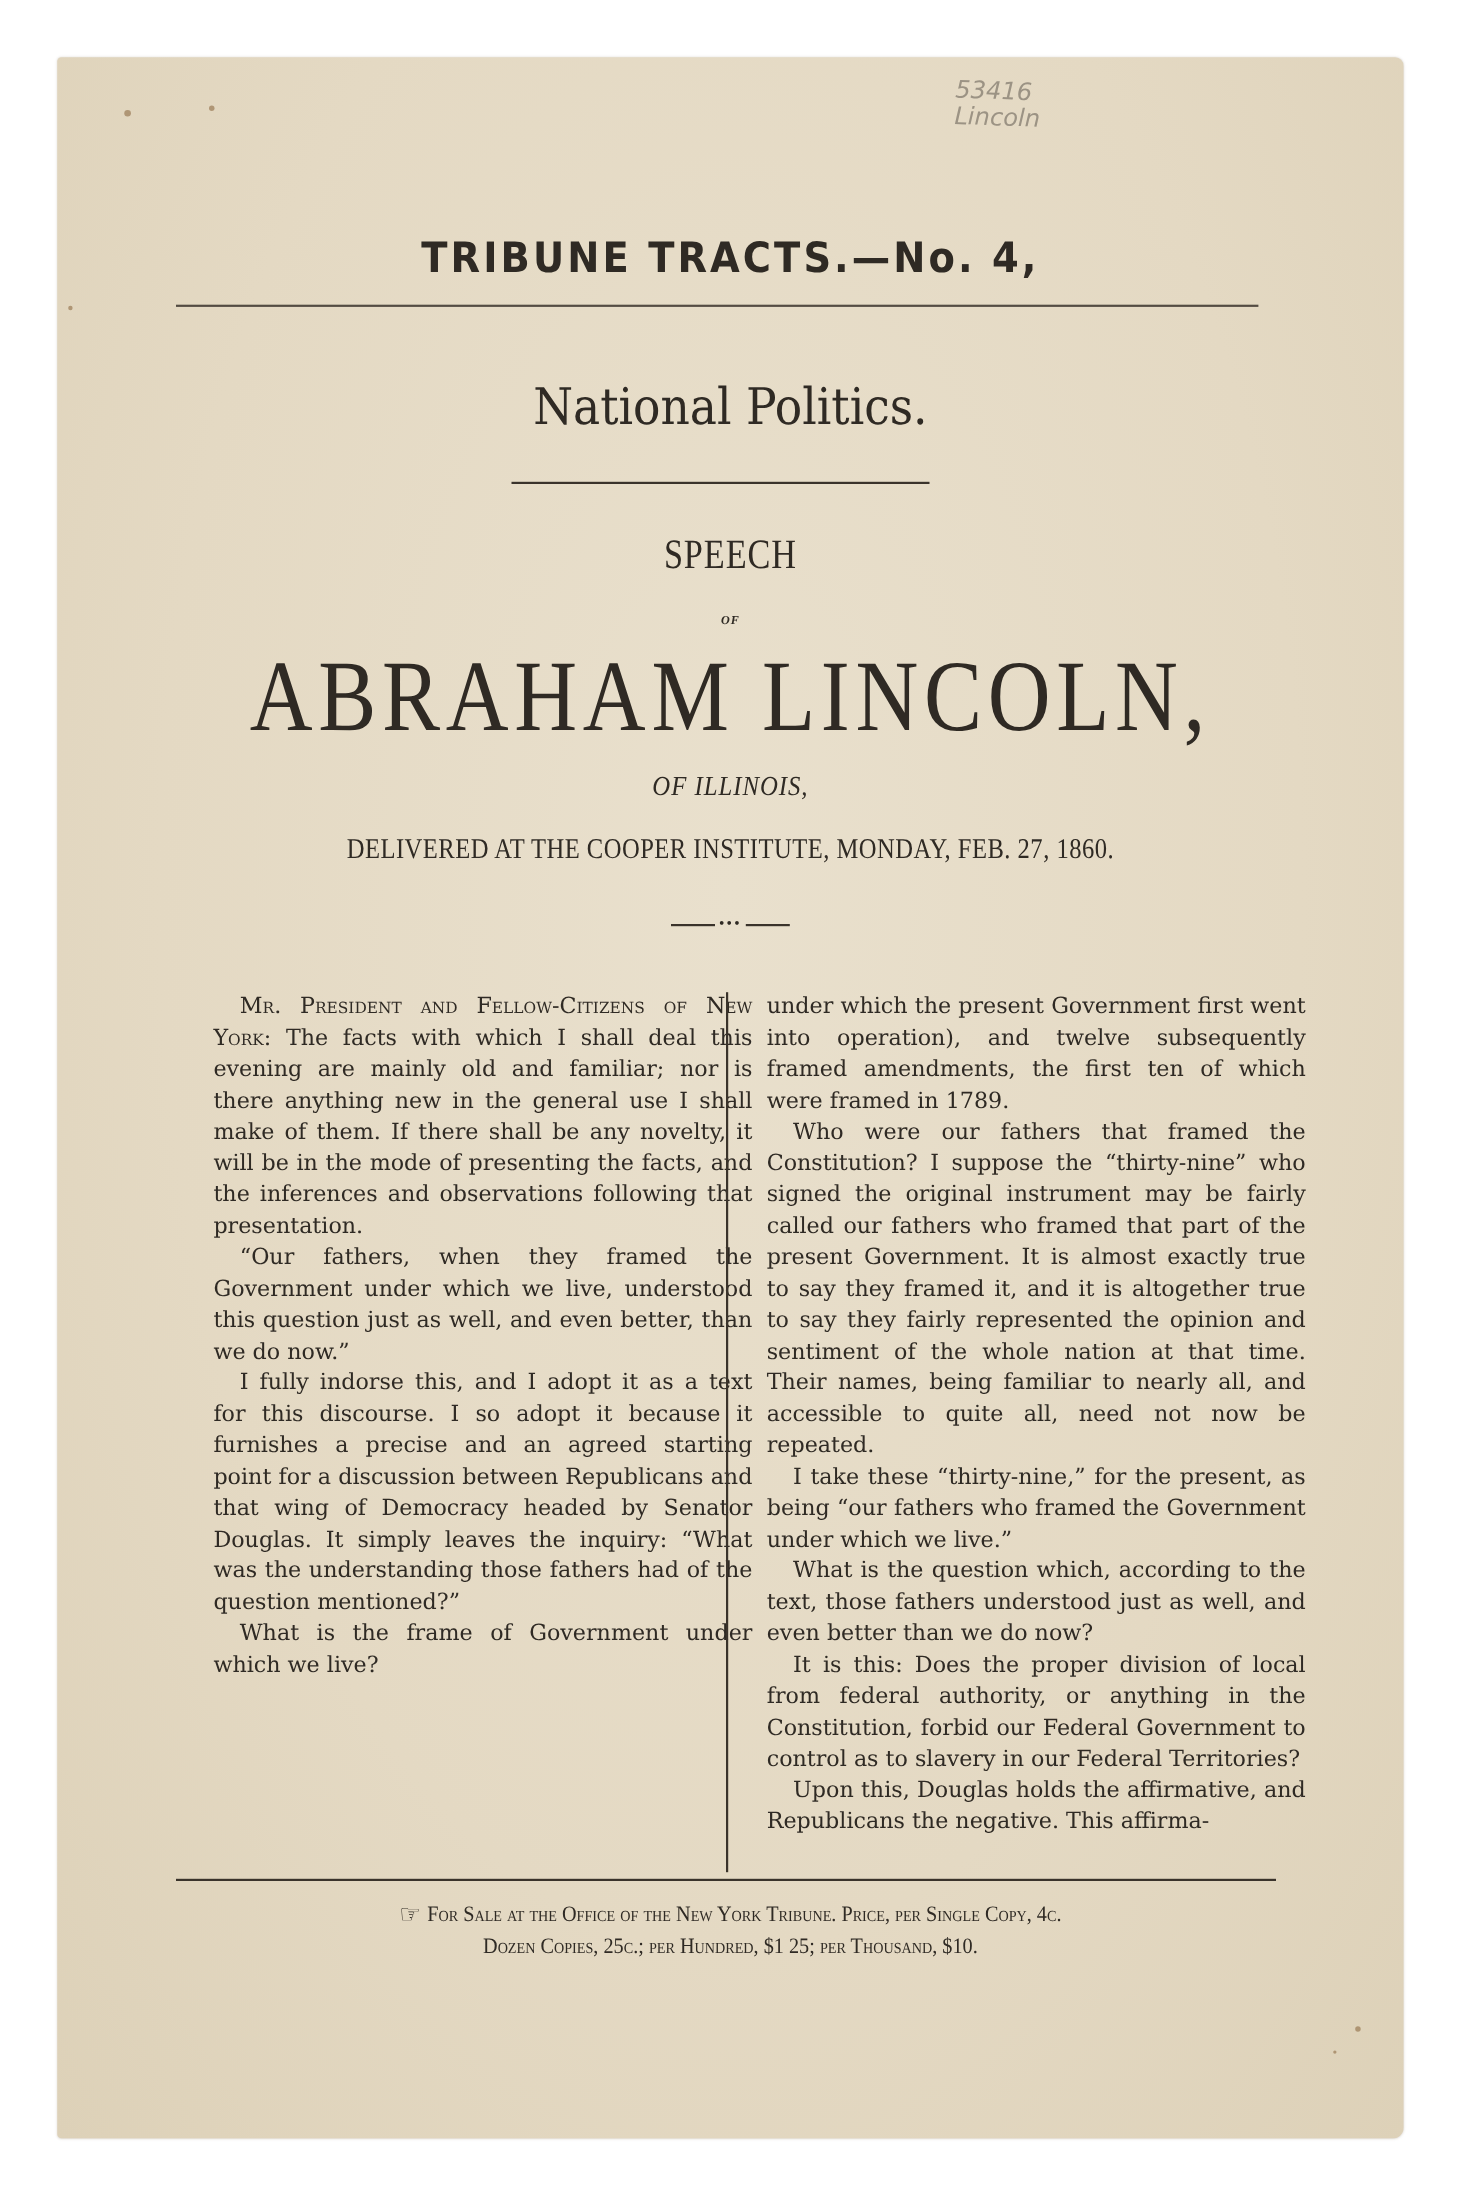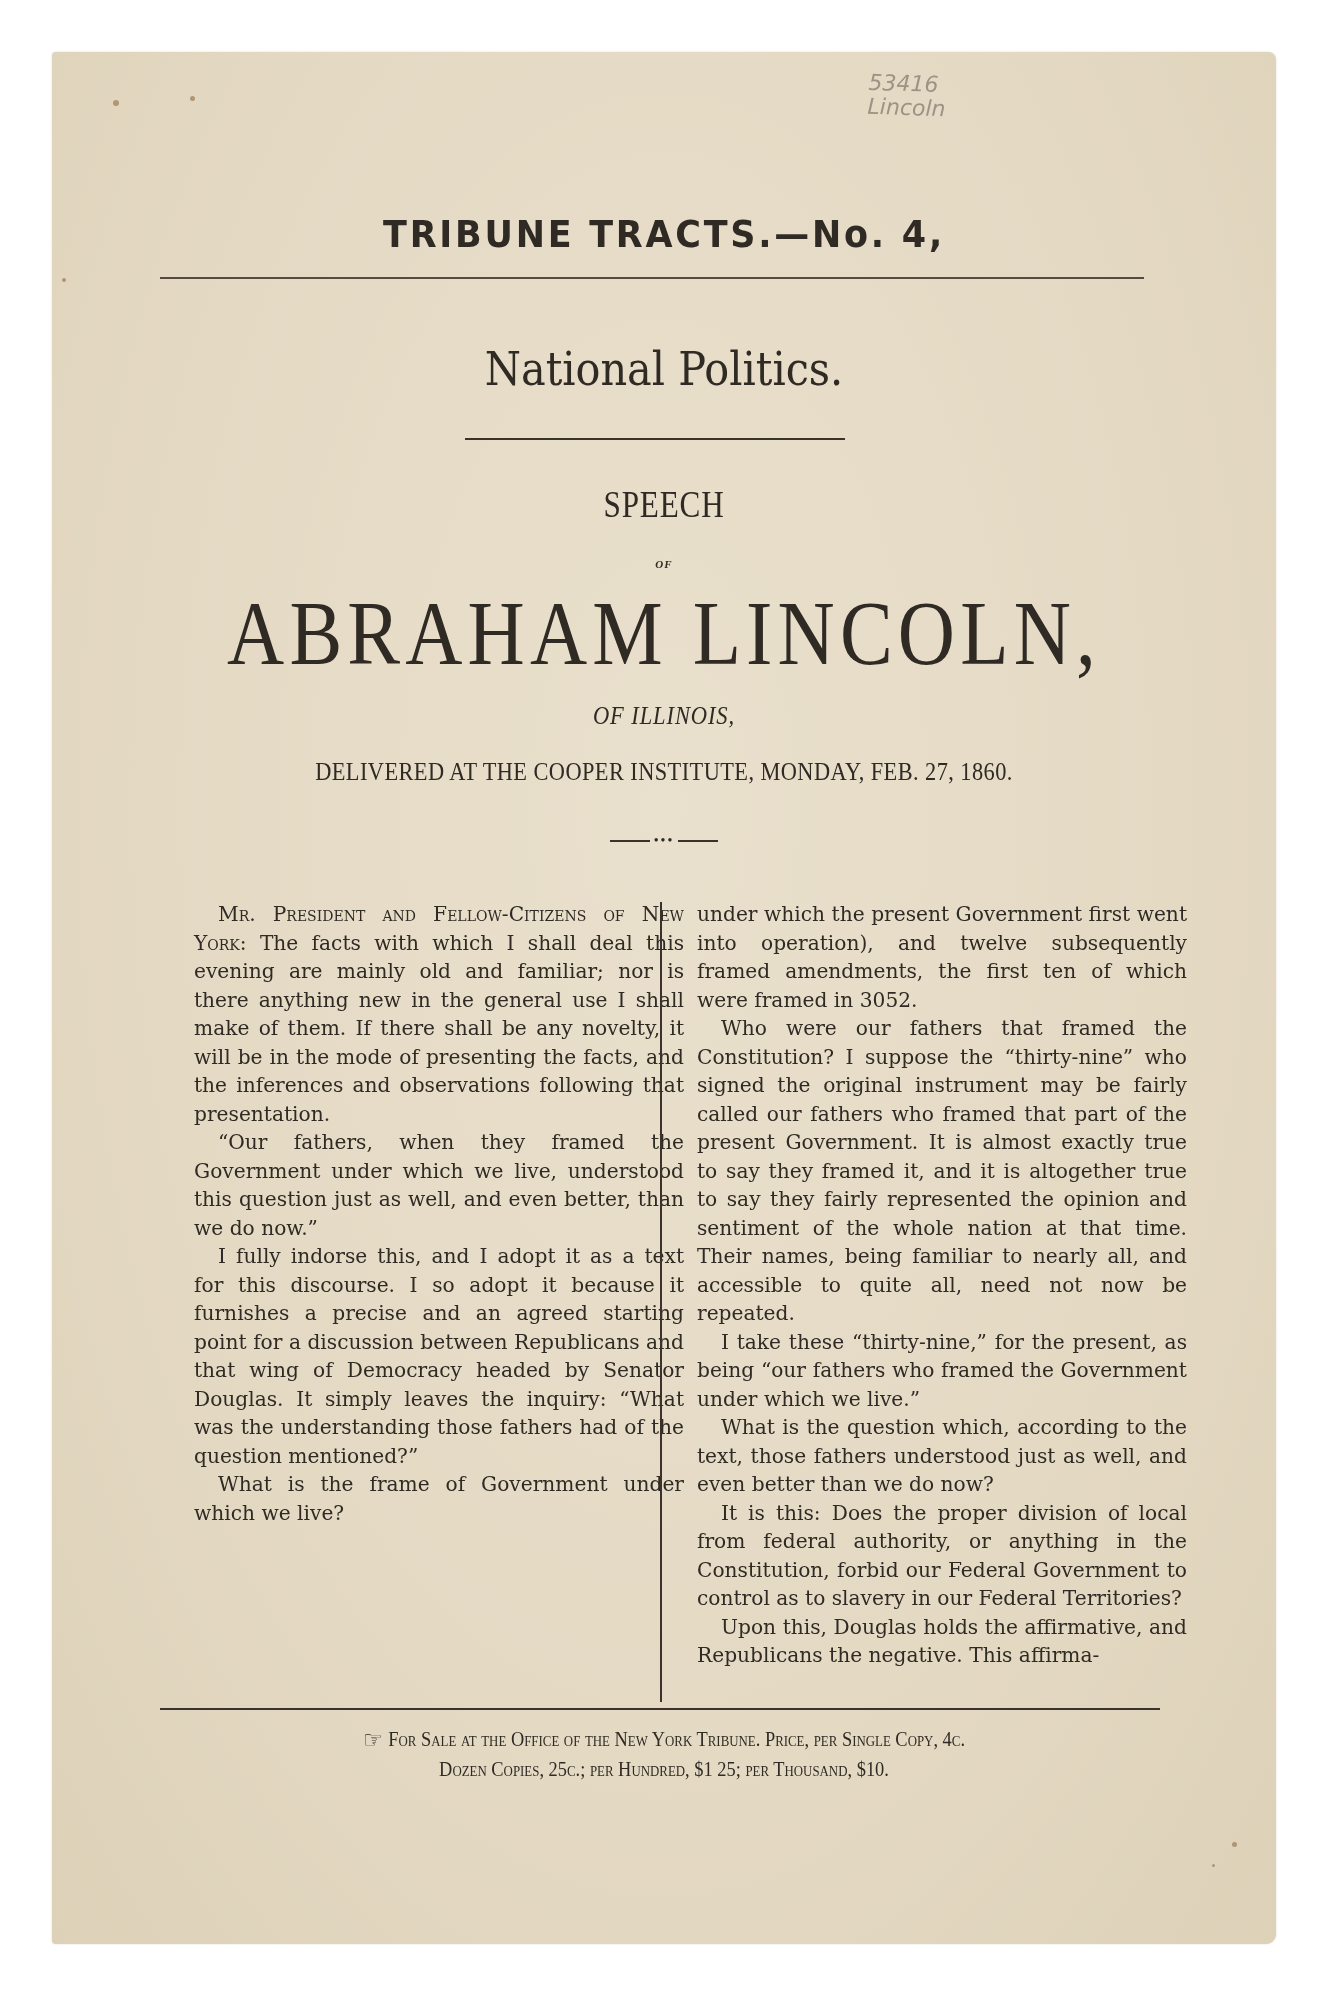--- a/index.html
+++ b/index.html
@@ -84,21 +84,21 @@
   <div class="col col-left ink serif">
     <p class="indent"><span class="sc">Mr. President and Fellow-Citizens of New York</span><span>: The facts with which I shall deal this evening are mainly old and familiar; nor is there anything new in the general use I shall make of them. If there shall be any novelty, it will be in the mode of presenting the facts, and the inferences and observations following that presentation.</span></p>
     <p class="indent">“Our fathers, when they framed the Government under which we live, understood this question just as well, and even better, than we do now.”</p>
     <p class="indent">I fully indorse this, and I adopt it as a text for this discourse. I so adopt it because it furnishes a precise and an agreed starting point for a discussion between Republicans and that wing of Democracy headed by Senator Douglas. It simply leaves the inquiry: “What was the understanding those fathers had of the question mentioned?”</p>
     <p class="indent">What is the frame of Government under which we live?</p>
   </div>
 
   <div class="col-divider"></div>
 
   <div class="col col-right ink serif">
-    <p>under which the present Government first went into operation), and twelve subsequently framed amendments, the first ten of which were framed in 3052.</p>
+    <p>under which the present Government first went into operation), and twelve subsequently framed amendments, the first ten of which were framed in 1789.</p>
     <p class="indent">Who were our fathers that framed the Constitution? I suppose the “thirty-nine” who signed the original instrument may be fairly called our fathers who framed that part of the present Government. It is almost exactly true to say they framed it, and it is altogether true to say they fairly represented the opinion and sentiment of the whole nation at that time. Their names, being familiar to nearly all, and accessible to quite all, need not now be repeated.</p>
     <p class="indent">I take these “thirty-nine,” for the present, as being “our fathers who framed the Government under which we live.”</p>
     <p class="indent">What is the question which, according to the text, those fathers understood just as well, and even better than we do now?</p>
     <p class="indent">It is this: Does the proper division of local from federal authority, or anything in the Constitution, forbid our Federal Government to control as to slavery in our Federal Territories?</p>
     <p class="indent">Upon this, Douglas holds the affirmative, and Republicans the negative. This affirma-</p>
   </div>
 
   <div class="rule-bottom"></div>
 
   <div class="footer footer-1 ink lserif">

